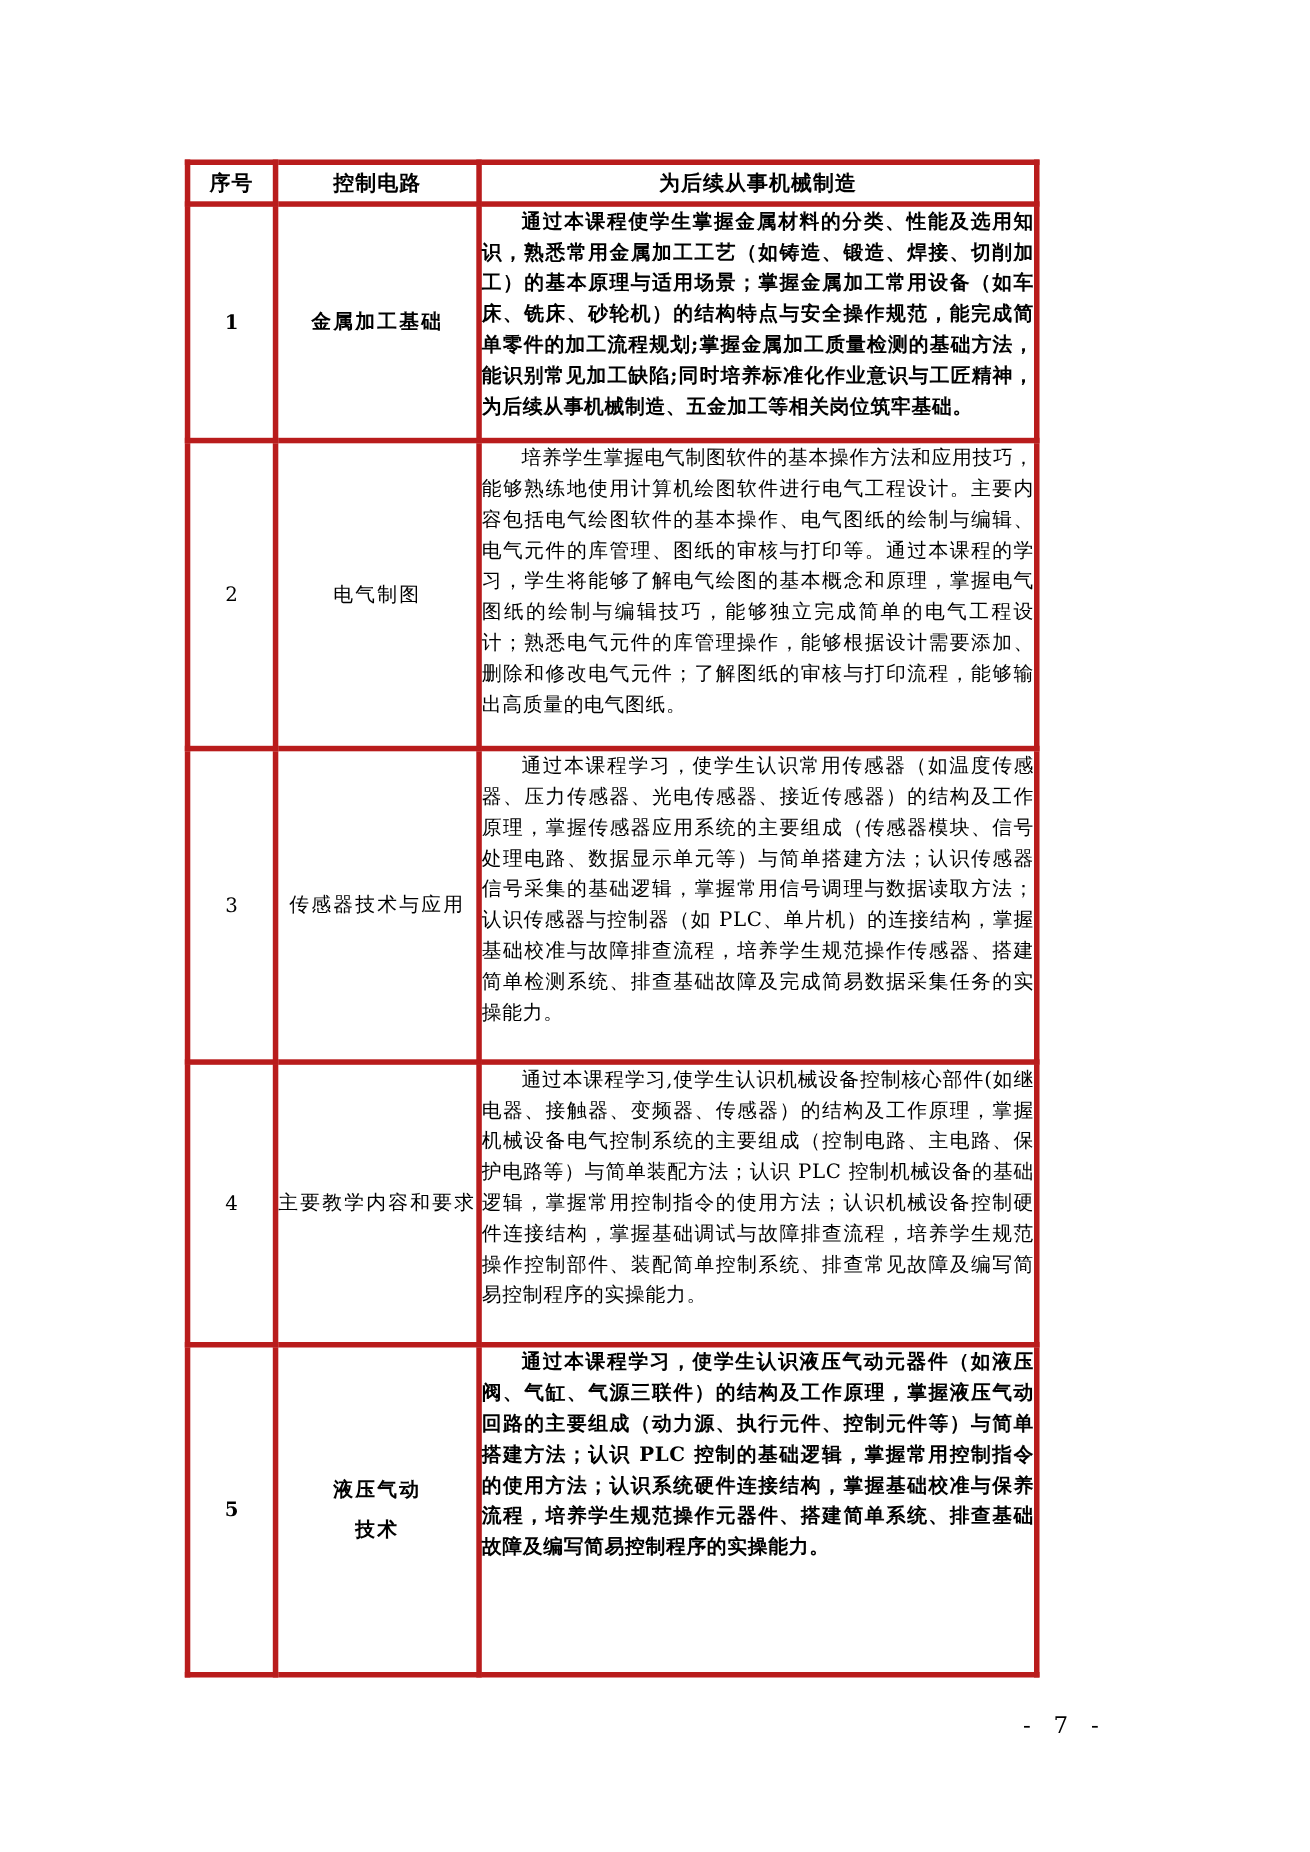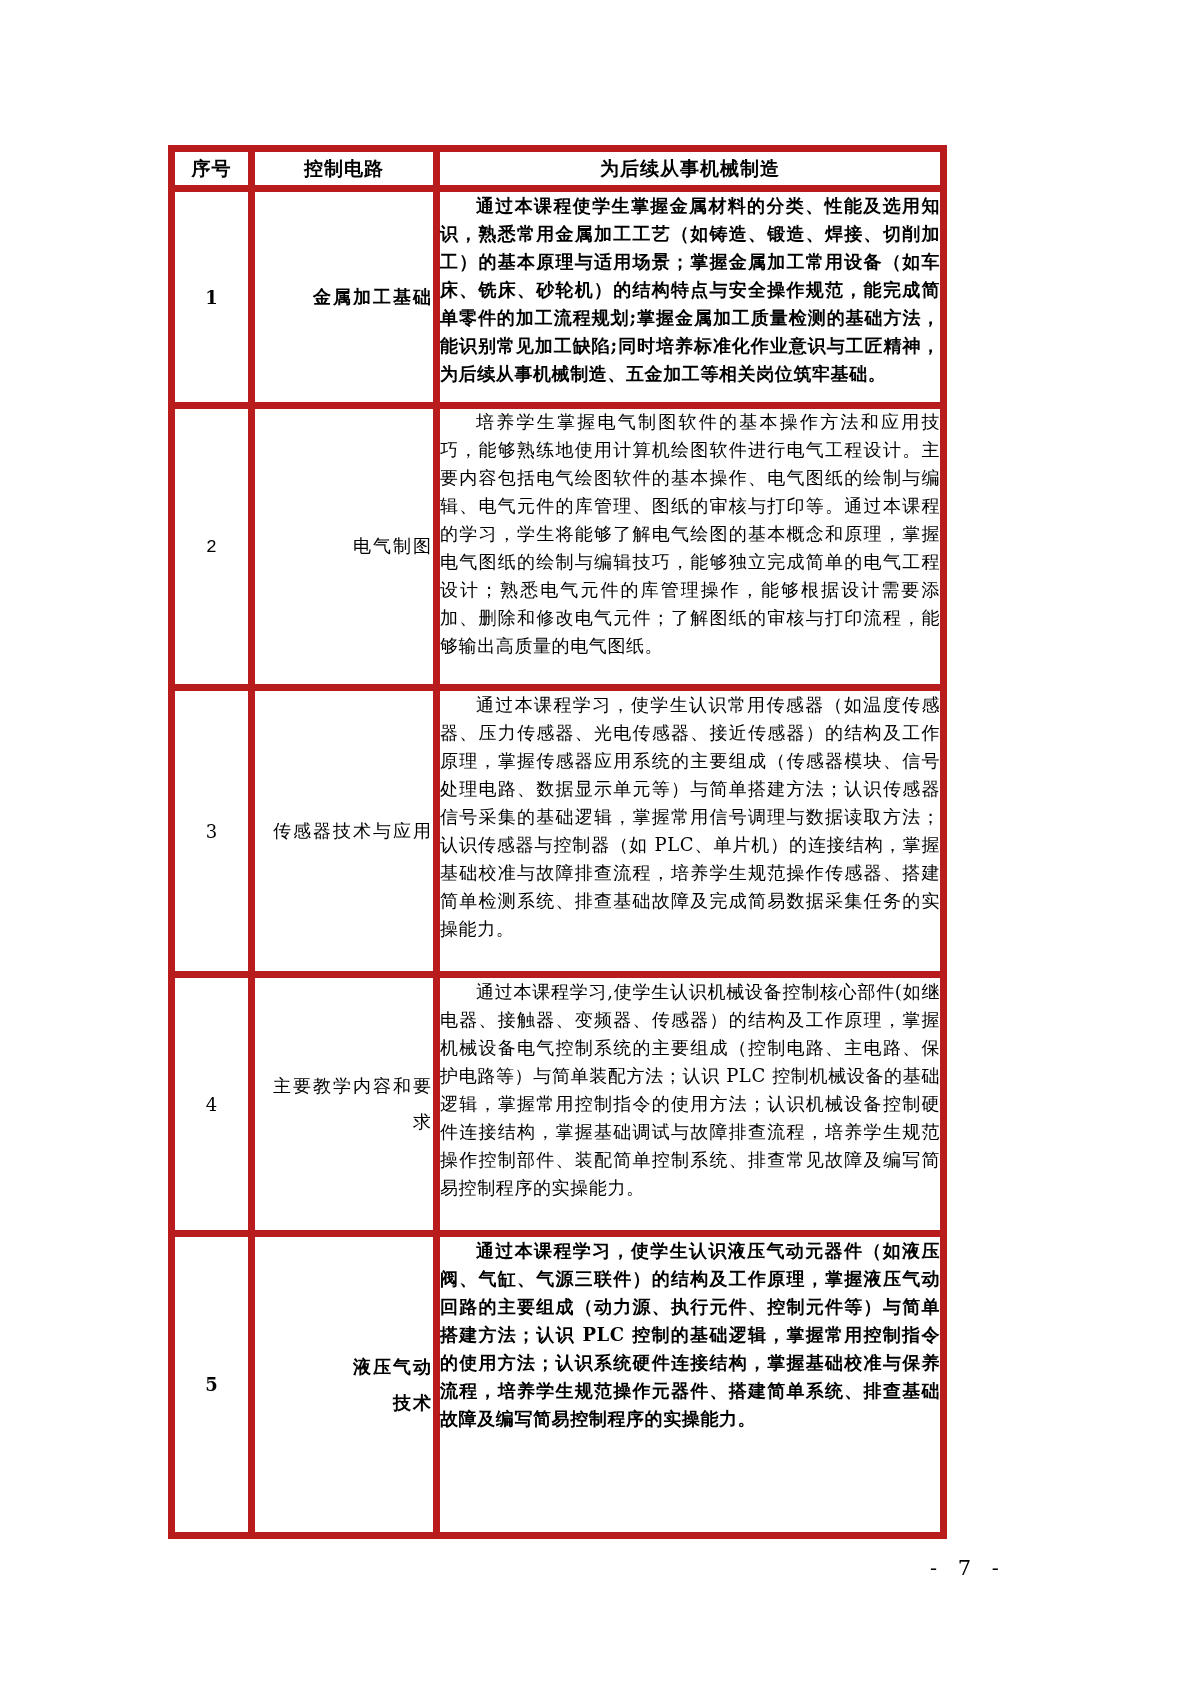--- a/index.html
+++ b/index.html
@@ -20,42 +20,42 @@
     position: absolute;
     left: 168px;
     top: 145px;
     width: 772px;
     border-collapse: collapse;
     table-layout: fixed;
     border: 2px solid #000000;
   }
   table.course-table th,
   table.course-table td {
-    border: 7px solid #b91c1c;
+    border: 5px solid #b91c1c;
     padding: 0;
   }
   table.course-table th {
     height: 33px;
     font-size: 19px;
     font-weight: bold;
     text-align: center;
     vertical-align: middle;
     letter-spacing: 1px;
   }
   col.c-no     { width: 80px; }
   col.c-course { width: 185px; }
   col.c-desc   { width: 507px; }
 
   td.no {
     text-align: center;
     vertical-align: middle;
     font-size: 18px;
   }
   td.course {
-    text-align: right;
+    text-align: center;
     vertical-align: middle;
     font-size: 18px;
     line-height: 36px;
     letter-spacing: 2px;
     padding: 0 14px;
     white-space: pre-line;
     margin-top: 38px;
   }
   td.content {
     vertical-align: top;
@@ -63,21 +63,21 @@
   }
   p.para {
     margin: 0;
     font-size: 18px;
     line-height: 28px;
     letter-spacing: 0.6px;
     text-align: justify;
     text-indent: 2em;
   }
   tr.r1 td { height: 210px; font-weight: bold; }
-  tr.r2 td { height: 275px; font-family: Liberation Mono, monospace; }
+  tr.r2 td { height: 275px; }
   tr.r3 td { height: 280px; }
   tr.r4 td { height: 252px; }
   tr.r5 td { height: 295px; font-weight: bold; }
 
   .page-number {
     position: absolute;
     left: 930px;
     top: 1556px;
     font-size: 21px;
     letter-spacing: 7px;

